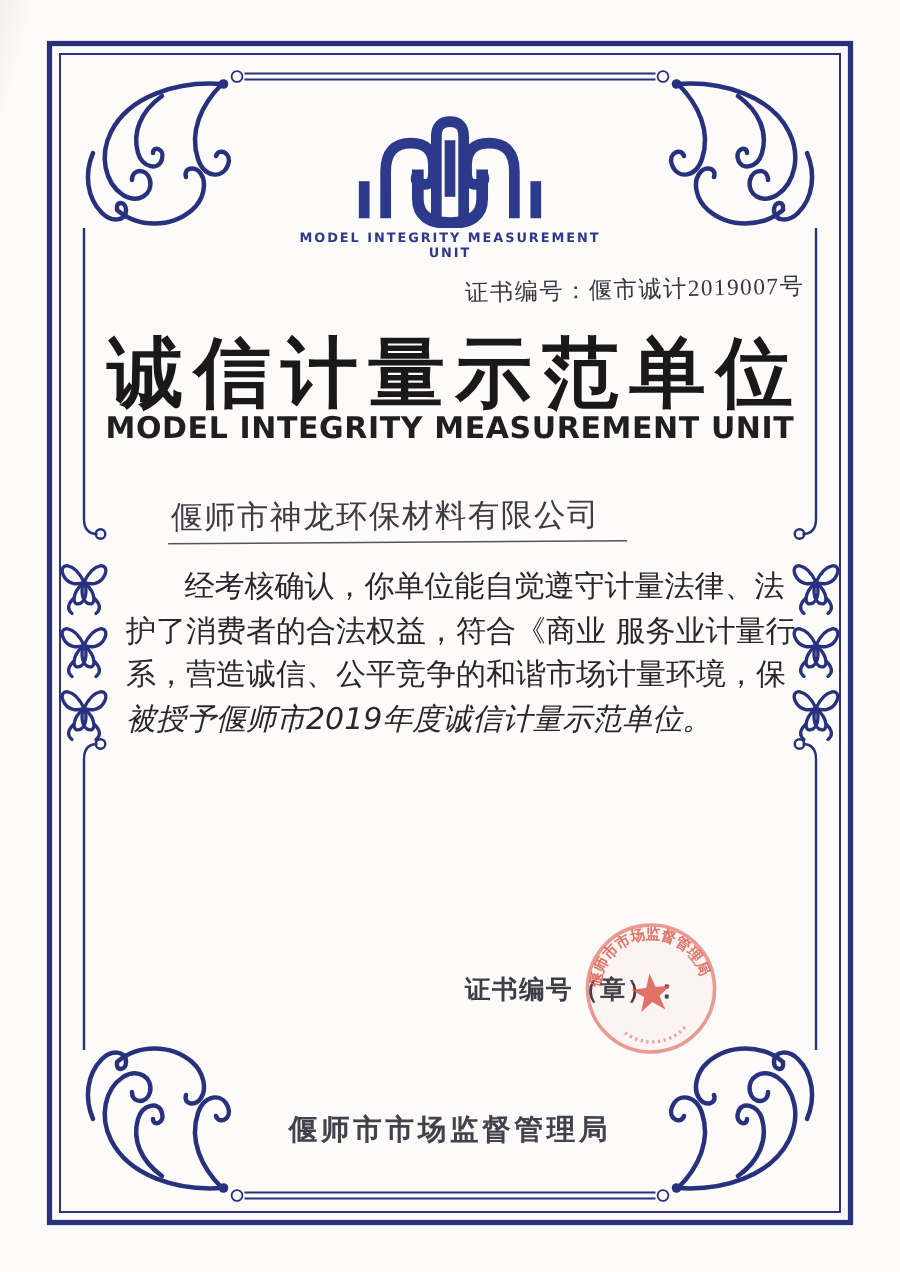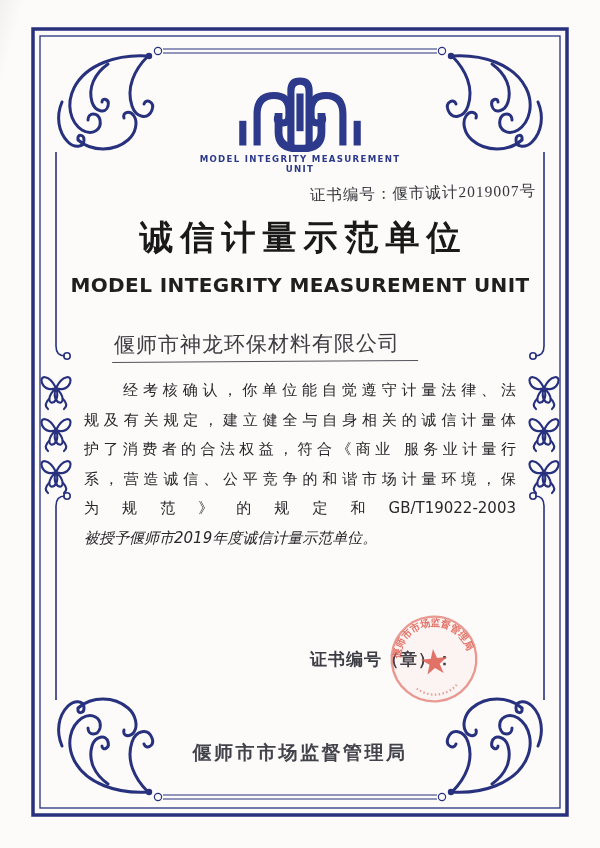--- a/index.html
+++ b/index.html
@@ -27,39 +27,39 @@
   .cert-no{
     right:64px;top:183px;font-size:15.5px;color:#36373d;
     font-family:cursive;transform:rotate(-1.2deg);letter-spacing:1px;
     white-space:nowrap;
   }
 
   
   .title-cn{
     left:0;top:215px;width:600px;text-align:center;
     font-family:"DejaVu Serif","Liberation Serif",serif;
-    font-size:34px;font-weight:bold;letter-spacing:7px;color:#191919;
+    font-size:51px;font-weight:bold;letter-spacing:7px;color:#191919;
     text-indent:7px;
   }
   .title-en{
     left:0;top:273px;width:600px;text-align:center;
     font-size:20px;font-weight:800;letter-spacing:0.4px;color:#1f1f1f;
   }
 
   
   .awardee{
     left:112px;top:330px;font-family:cursive;font-size:21px;color:#3c3c41;
     border-bottom:1.5px solid #53535a;padding:0 18px 3px 2px;min-width:228px;
     transform:rotate(-0.4deg);letter-spacing:1px;white-space:nowrap;
   }
 
   
   .body{left:84px;top:376px;width:432px;}
   .body-line{
-    font-size:15px;line-height:29.6px;color:#28282c;
+    font-size:20px;line-height:29.6px;color:#28282c;
     text-align:justify;text-align-last:justify;white-space:nowrap;
   }
   .body-line.first{padding-left:39px;}
   .body-line.last{text-align-last:left;white-space:normal;font-style:italic;}
 
   
   .issuer-label{left:310px;top:648px;font-size:17px;font-weight:600;color:#3d3d45;letter-spacing:1px;}
   .seal{left:388px;top:613px;width:92px;height:92px;transform:rotate(-6deg);}
   .issuer-name{
     left:0;top:740px;width:600px;text-align:center;
@@ -147,24 +147,22 @@
     <span>证书编号：</span><span>偃市诚计2019007号</span>
   </div>
 
   <div class="abs title-cn">诚信计量示范单位</div>
   <div class="abs title-en">MODEL INTEGRITY MEASUREMENT UNIT</div>
 
   <div class="abs awardee">偃师市神龙环保材料有限公司</div>
 
   <div class="abs body">
     <div class="body-line first">经考核确认，你单位能自觉遵守计量法律、法</div>
-    <div class="body-line">规及有关规定，建立健全与自身相关的诚信计量体</div>
     <div class="body-line">护了消费者的合法权益，符合《商业 服务业计量行</div>
     <div class="body-line">系，营造诚信、公平竞争的和谐市场计量环境，保</div>
-    <div class="body-line">为规范》的规定和GB/T19022-2003</div>
     <div class="body-line last">被授予偃师市2019年度诚信计量示范单位。</div>
   </div>
 
   <div class="abs issuer-label">证书编号（章）：</div>
 
   <svg class="abs seal" viewBox="0 0 100 100" xmlns="http://www.w3.org/2000/svg">
     <circle cx="50" cy="50" r="46" fill="rgba(230,120,110,0.05)" stroke="rgba(221,90,78,0.6)" stroke-width="2.6"></circle>
     <defs>
       <path id="sealArc" d="M15,63 A37,37 0 1 1 85,63" fill="none"></path>
     </defs>

